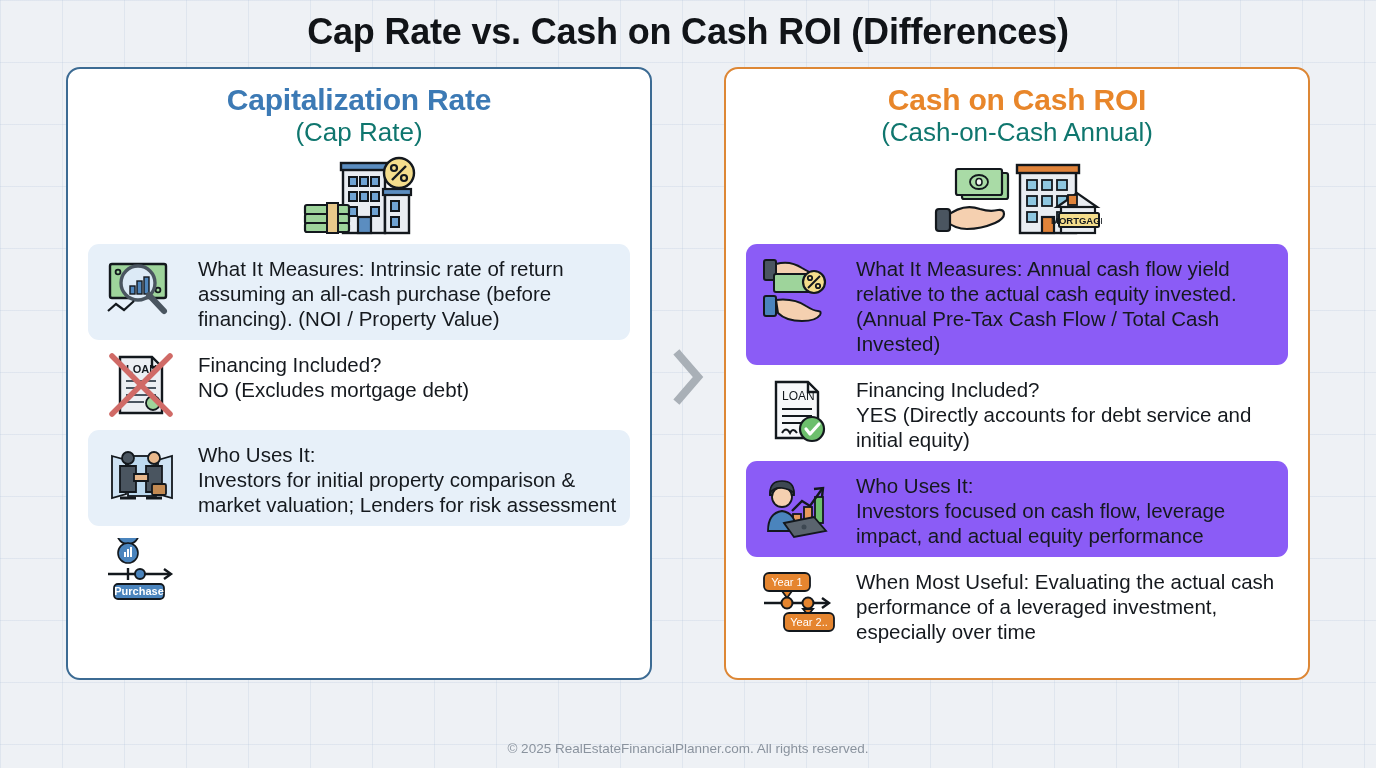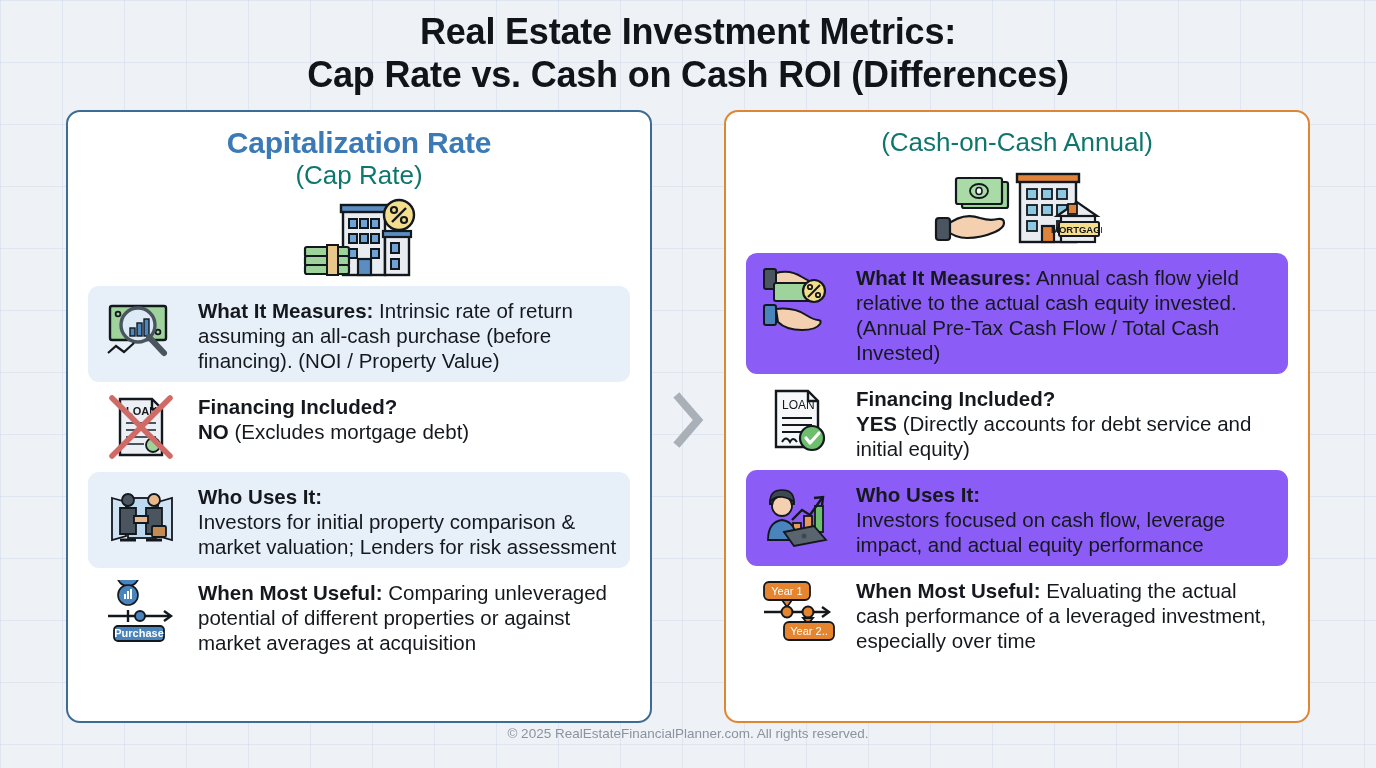--- a/index.html
+++ b/index.html
@@ -111,48 +111,47 @@
     justify-content: center;
   }
 
   .row-text {
     flex: 1 1 auto;
     font-size: 20.5px;
     line-height: 1.22;
     color: #15191e;
     padding-top: 3px;
   }
-  .row-text b { font-weight: bold; }
+  .row-text b { font-weight: normal; }
 
   
   .chevron {
     position: absolute;
     left: 50%;
     top: 282px;
     transform: translateX(-50%);
     width: 34px;
     height: 56px;
   }
 
   
   .footer {
     text-align: center;
     font-size: 13.5px;
     color: #8a939e;
     margin-top: auto;
-    padding-bottom: 27px;
+    padding-bottom: 12px;
   }
 </style>
 </head>
 <body>
 
 <div class="page-wrap">
 
   <div class="title-block">
-    <div class="title-line">Real Estate Investment Metrics:</div>
     <div class="title-line">Cap Rate vs. Cash on Cash ROI (Differences)</div>
   </div>
 
   <div class="cards-row">
 
     <div class="card left">
 
       <div class="card-head">
         <div class="card-title">Capitalization Rate</div>
         <div class="card-sub">(Cap Rate)</div>
@@ -273,35 +272,33 @@
                   <rect x="26" y="9" width="2" height="10"></rect>
                 </g>
               <line x1="4" y1="36" x2="66" y2="36" stroke="#13181d" stroke-width="2.4"></line>
               <polyline points="60,31 67,36 60,41" fill="none" stroke="#13181d" stroke-width="2.4"></polyline>
               <line x1="24" y1="30" x2="24" y2="42" stroke="#13181d" stroke-width="2.4"></line>
               <circle cx="36" cy="36" r="5" fill="#4a84bd" stroke="#13181d" stroke-width="2"></circle>
               <rect x="10" y="46" width="50" height="15" rx="4" fill="#4a84bd" stroke="#13181d" stroke-width="1.8"></rect>
               <text x="35" y="57" text-anchor="middle" font-family="'Liberation Sans',sans-serif" font-size="11" font-weight="bold" fill="#ffffff">Purchase</text>
             </svg>
           </div>
-          <div class="row-text">
-            <b>When Most Useful:</b><span> Comparing unleveraged potential of different properties or against market averages at acquisition</span>
-          </div>
         </div>
 
       </div>
     </div>
 
     <svg class="chevron" viewBox="0 0 34 56">
       <polyline points="8,6 27,28 8,50" fill="none" stroke="#a9b0b7" stroke-width="8" stroke-linecap="square" stroke-linejoin="miter"></polyline>
     </svg>
 
     <div class="card right">
 
       <div class="card-head">
+        <div class="card-title">Cash on Cash ROI</div>
         <div class="card-sub">(Cash-on-Cash Annual)</div>
       </div>
 
       <div class="hero-icon">
         <svg width="170" height="82" viewBox="0 0 170 82">
 
           <rect x="30" y="18" width="46" height="26" rx="2" fill="#9ed49b" stroke="#13181d" stroke-width="2.2"></rect>
           <rect x="24" y="14" width="46" height="26" rx="2" fill="#a9dba6" stroke="#13181d" stroke-width="2.2"></rect>
           <ellipse cx="47" cy="27" rx="9" ry="7" fill="none" stroke="#13181d" stroke-width="1.8"></ellipse>
           <ellipse cx="47" cy="27" rx="3" ry="3.5" fill="#f3f7f1" stroke="#13181d" stroke-width="1.6"></ellipse>

